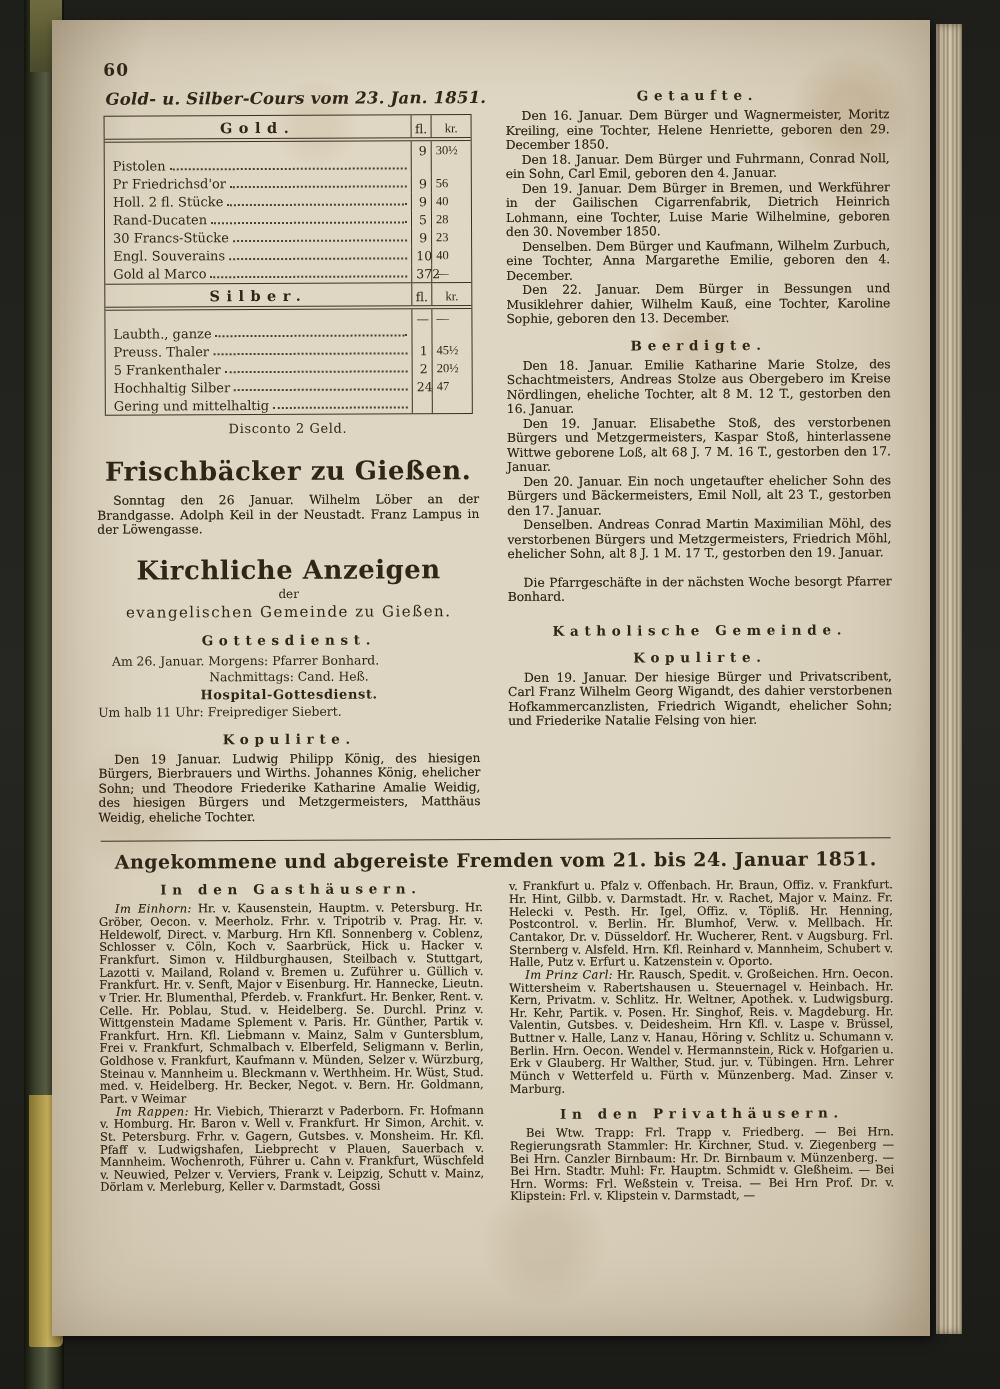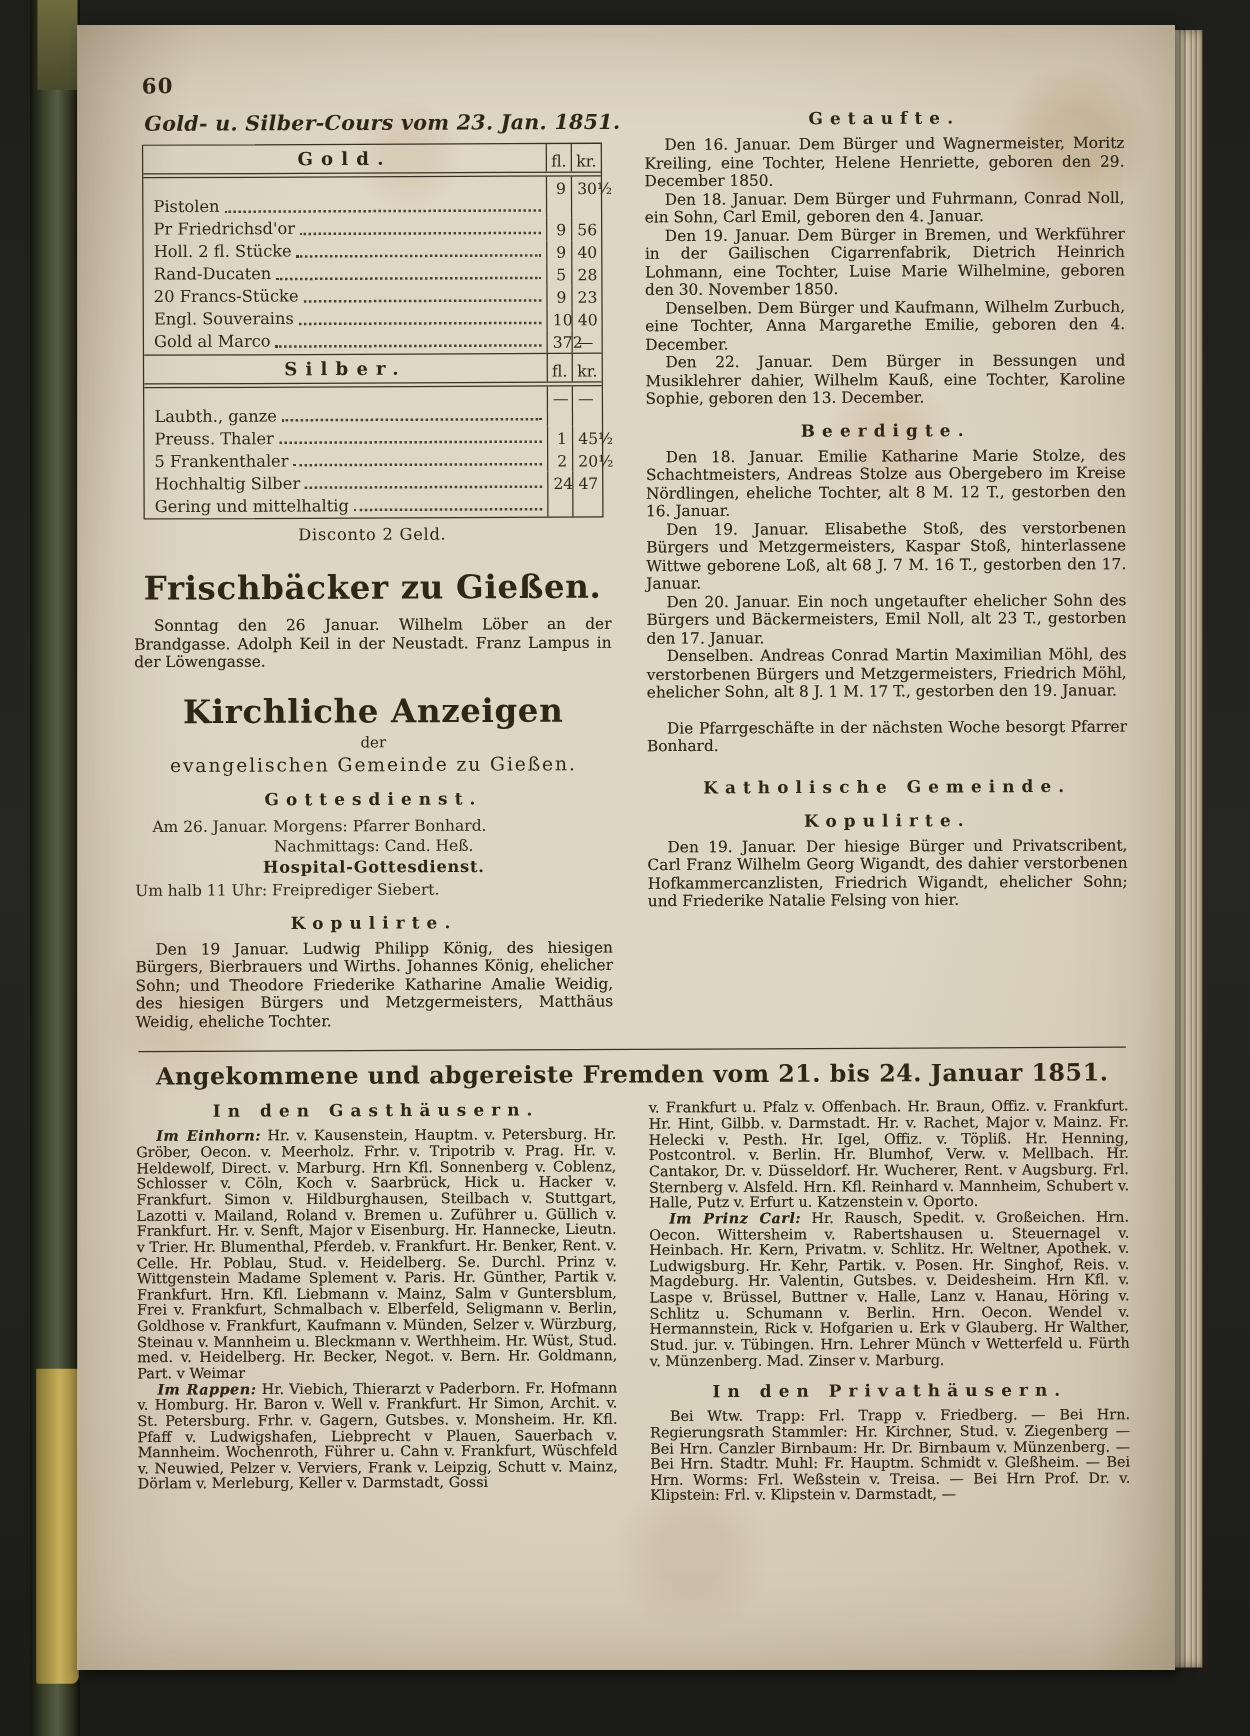--- a/index.html
+++ b/index.html
@@ -23,21 +23,21 @@
     background:linear-gradient(90deg,#82722f,#c7b05c 55%, #96803a);
     border-radius:0 0 6px 2px;
   }
   .page-stack{
     position:absolute; left:936px; top:24px; width:26px; height:1310px;
     background:repeating-linear-gradient(90deg,
       #cfc5ae 0px,#b7aa8d 2px,#897b5f 3px,#d6ccb6 4px,#c2b69b 7px,#8f8165 8px,#cabfa6 9px);
     box-shadow:inset 0 0 9px rgba(35,22,8,0.55);
   }
   .page{
-    position:absolute; left:62px; top:20px; width:878px; height:1316px;
+    position:absolute; left:52px; top:20px; width:878px; height:1316px;
     background-color:#d5cbb7;
     background-image:
       radial-gradient(circle at 91% 7%, rgba(148,110,60,0.20) 0 24px, transparent 62px),
       radial-gradient(circle at 74% 25%, rgba(148,110,60,0.13) 0 18px, transparent 52px),
       radial-gradient(circle at 10% 60%, rgba(140,105,58,0.11) 0 28px, transparent 70px),
       radial-gradient(circle at 56% 93%, rgba(140,105,58,0.12) 0 26px, transparent 64px),
       radial-gradient(circle at 30% 8%, rgba(140,105,58,0.10) 0 18px, transparent 46px),
       linear-gradient(100deg, rgba(86,66,38,0.18), rgba(0,0,0,0) 9%),
       linear-gradient(-85deg, rgba(86,66,38,0.12), rgba(0,0,0,0) 7%),
       radial-gradient(ellipse at 45% 38%, #ded5c2 42%, #ccc1aa 96%);
@@ -53,21 +53,21 @@
 
   .cours-title{
     font-weight:bold; font-style:italic; font-size:16.5px;
     margin:0 0 7px 10px; letter-spacing:0.2px; white-space:nowrap;
   }
   .price-table{ border:1.6px solid #3a3022; margin:0 6px 0 8px; background:rgba(255,250,238,0.06); }
   .pt-headrow{ display:flex; align-items:stretch; border-bottom:4px double #3a3022; }
   .pt-headrow.silber{ border-top:1.6px solid #3a3022; }
   .pt-hlabel{ flex:1; text-align:center; font-weight:bold; letter-spacing:0.45em; font-size:14.5px; padding:3px 0 2px; }
   .pt-cell{ width:20px; border-left:1.4px solid #3a3022; font-size:12.5px; padding:2px 4px 1px; }
-  .pt-cell.pt-kr{ width:24px; }
+  .pt-cell.pt-kr{ width:40px;font-family:Liberation Serif, serif; }
   .pt-headrow .pt-cell{ text-align:center; align-self:stretch; display:flex; align-items:flex-end; justify-content:center; }
   .pt-row{ display:flex; align-items:stretch; font-size:13px; }
   .pt-row:first-child .pt-label{ padding-top:16px; }
   .pt-label{ padding:1.5px 0 1.5px 8px; white-space:nowrap; }
   .pt-dots{ flex:1; margin:0 4px 5px 4px; border-bottom:2px dotted #4c4130; align-self:flex-end; min-width:8px; }
   .pt-row .pt-fl{ text-align:right; }
   .pt-row .pt-kr{ }
   .disconto{ text-align:center; font-size:13px; padding:6px 0 0; letter-spacing:0.6px; }
 
   .big-heading{ text-align:center; font-weight:bold; font-size:26px; margin:20px 0 7px; letter-spacing:0.5px; }
@@ -81,21 +81,21 @@
   .body-par{ font-size:12.3px; line-height:1.18; text-align:justify; text-indent:16px; text-shadow:0 0 0.4px rgba(62,46,24,0.55); }
   .svc-line{ font-size:12.4px; line-height:1.3; }
   .svc-line.ind{ text-indent:14px; }
   .svc-line.ctr{ text-align:center; }
 
   .hrule{ border-top:1.3px solid #3a3022; margin:16px 2px 0; }
   .fremden-title{ text-align:center; font-weight:bold; font-size:19px; letter-spacing:0.4px; margin:9px 0 9px; }
   .bot-cols{ display:grid; grid-template-columns:1fr 1fr; column-gap:26px; margin-top:2px; }
   .small-par{ font-size:11.5px; line-height:1.1; }
   .small-par.noindent{ text-indent:0; }
-  .lead{ font-style:italic; font-weight:bold; letter-spacing:0.4px; } .mt14{ margin-top:14px; } .mt18{ margin-top:18px; }
+  .lead{ font-style:italic; font-weight:normal; letter-spacing:0.4px; } .mt14{ margin-top:14px; } .mt18{ margin-top:18px; }
 </style>
 </head>
 <body>
 
 <div class="binding"></div>
 <div class="corner-top"></div>
 <div class="corner-bottom"></div>
 <div class="page-stack"></div>
 
 <div class="page">
@@ -133,21 +133,21 @@
               <span class="pt-cell pt-fl">9</span>
               <span class="pt-cell pt-kr">40</span>
             </div>
               <div class="pt-row">
               <span class="pt-label">Rand-Ducaten</span>
               <span class="pt-dots"></span>
               <span class="pt-cell pt-fl">5</span>
               <span class="pt-cell pt-kr">28</span>
             </div>
               <div class="pt-row">
-              <span class="pt-label">20 Francs-Stücke</span>
+              <span class="pt-label">30 Francs-Stücke</span>
               <span class="pt-dots"></span>
               <span class="pt-cell pt-fl">9</span>
               <span class="pt-cell pt-kr">23</span>
             </div>
               <div class="pt-row">
               <span class="pt-label">Engl. Souverains</span>
               <span class="pt-dots"></span>
               <span class="pt-cell pt-fl">10</span>
               <span class="pt-cell pt-kr">40</span>
             </div>

